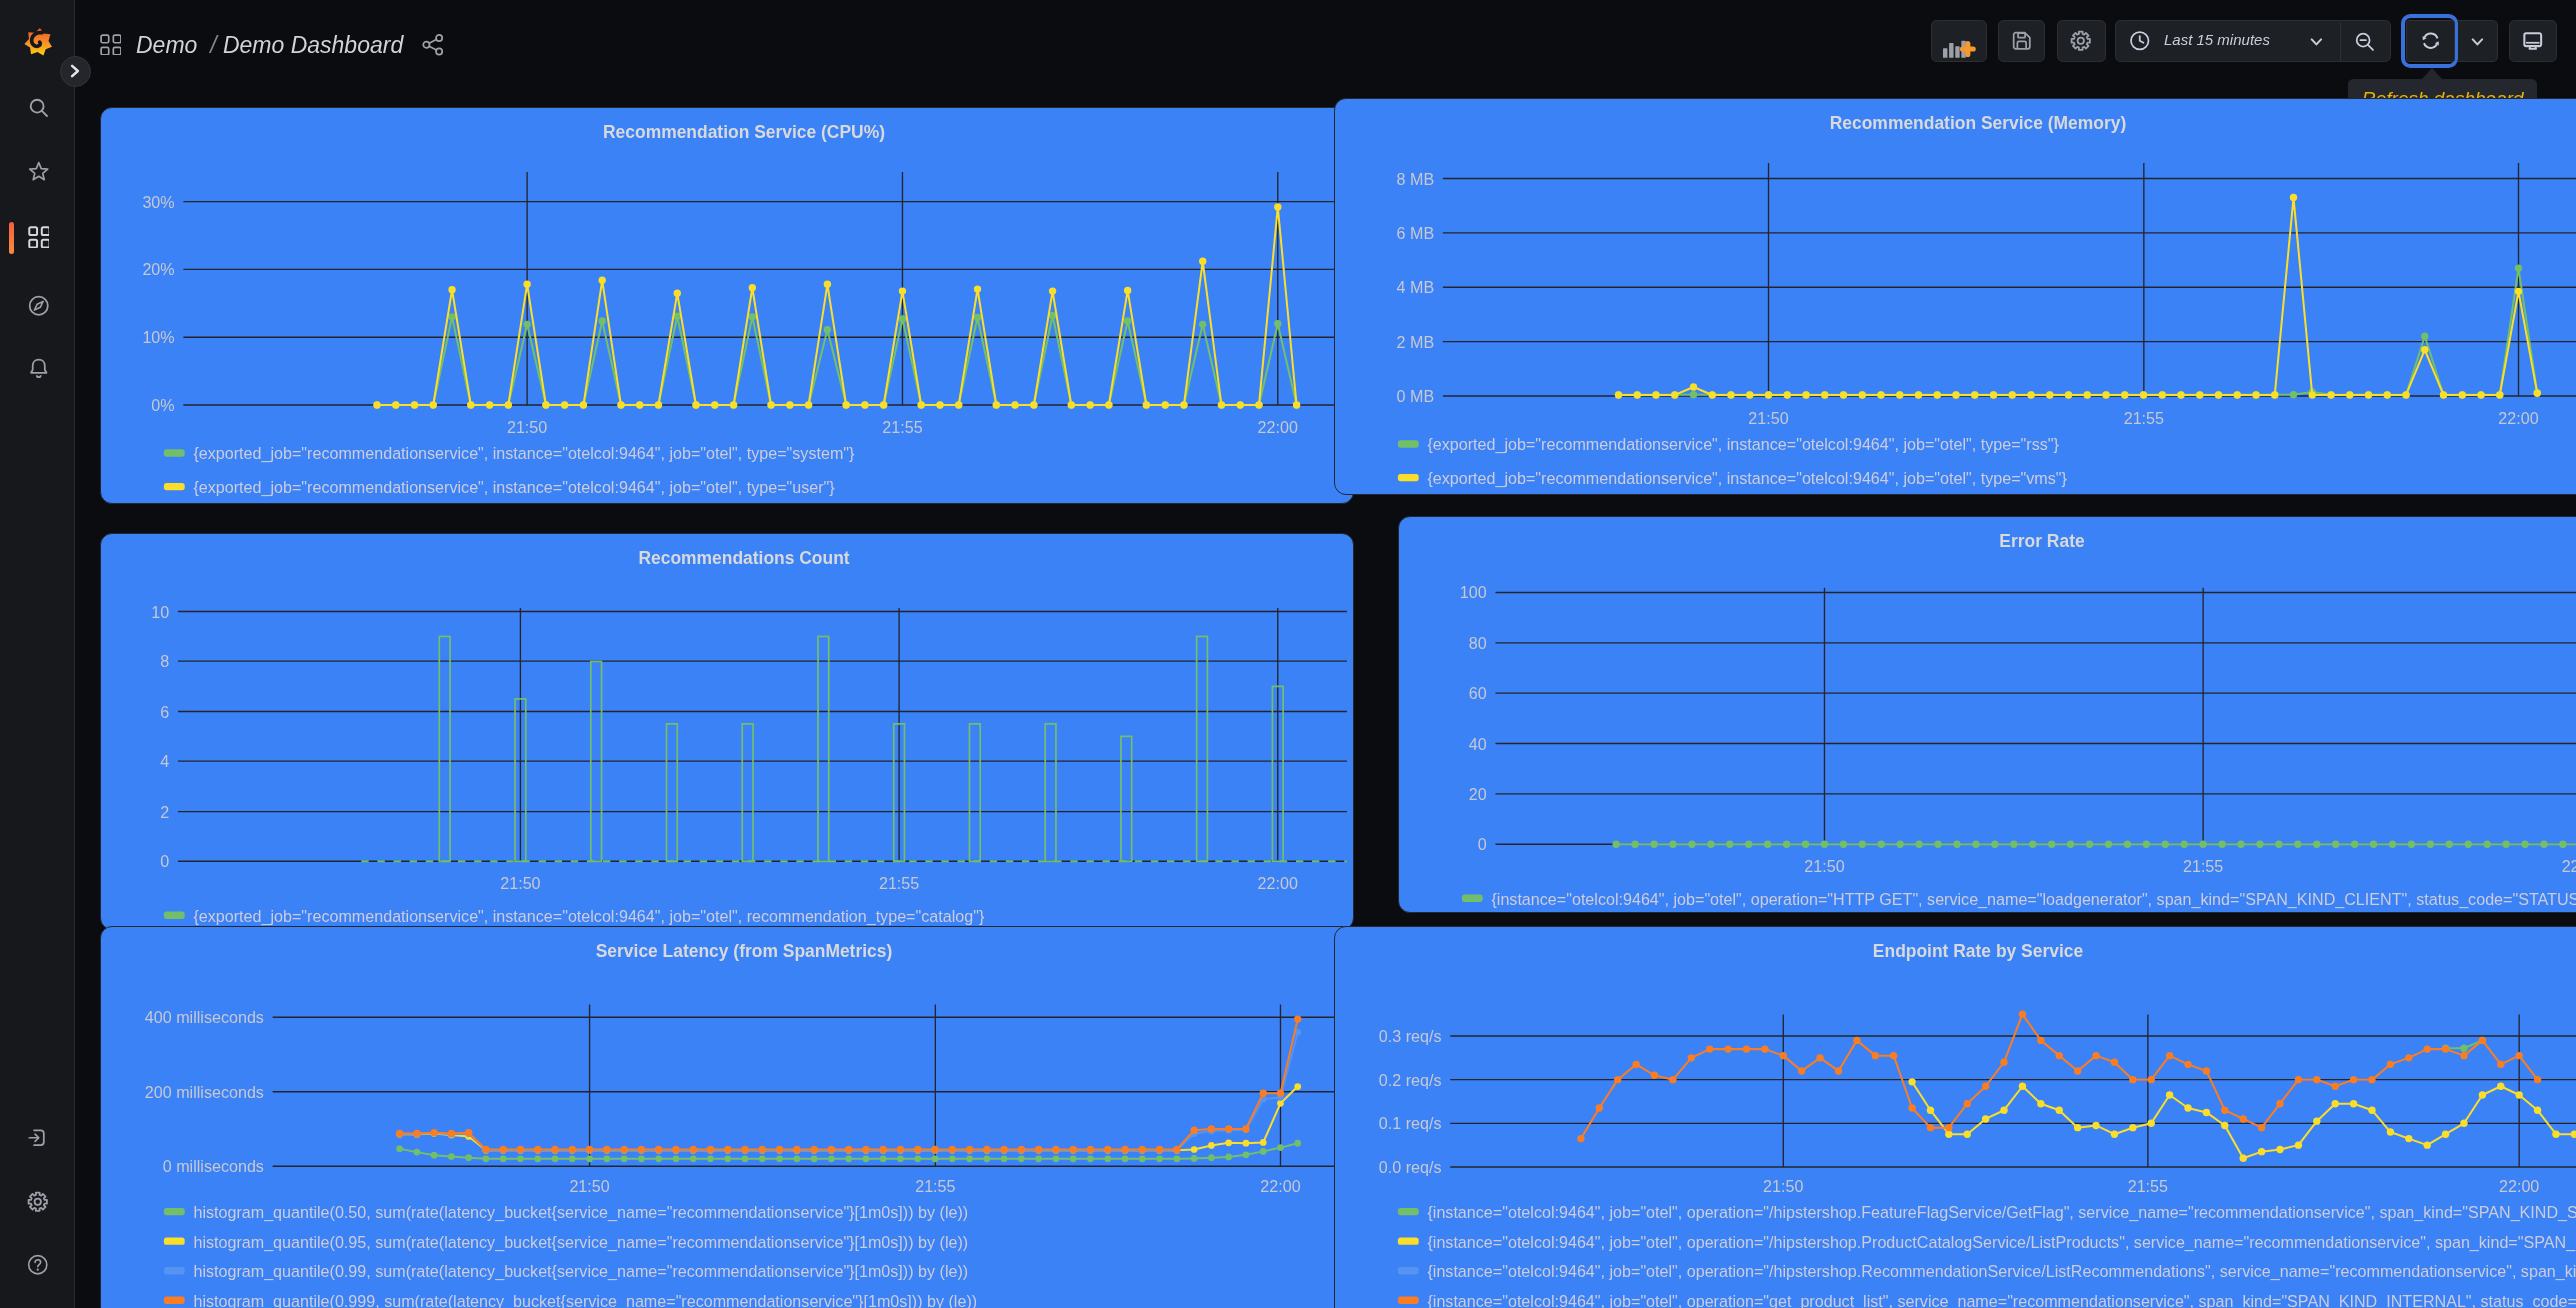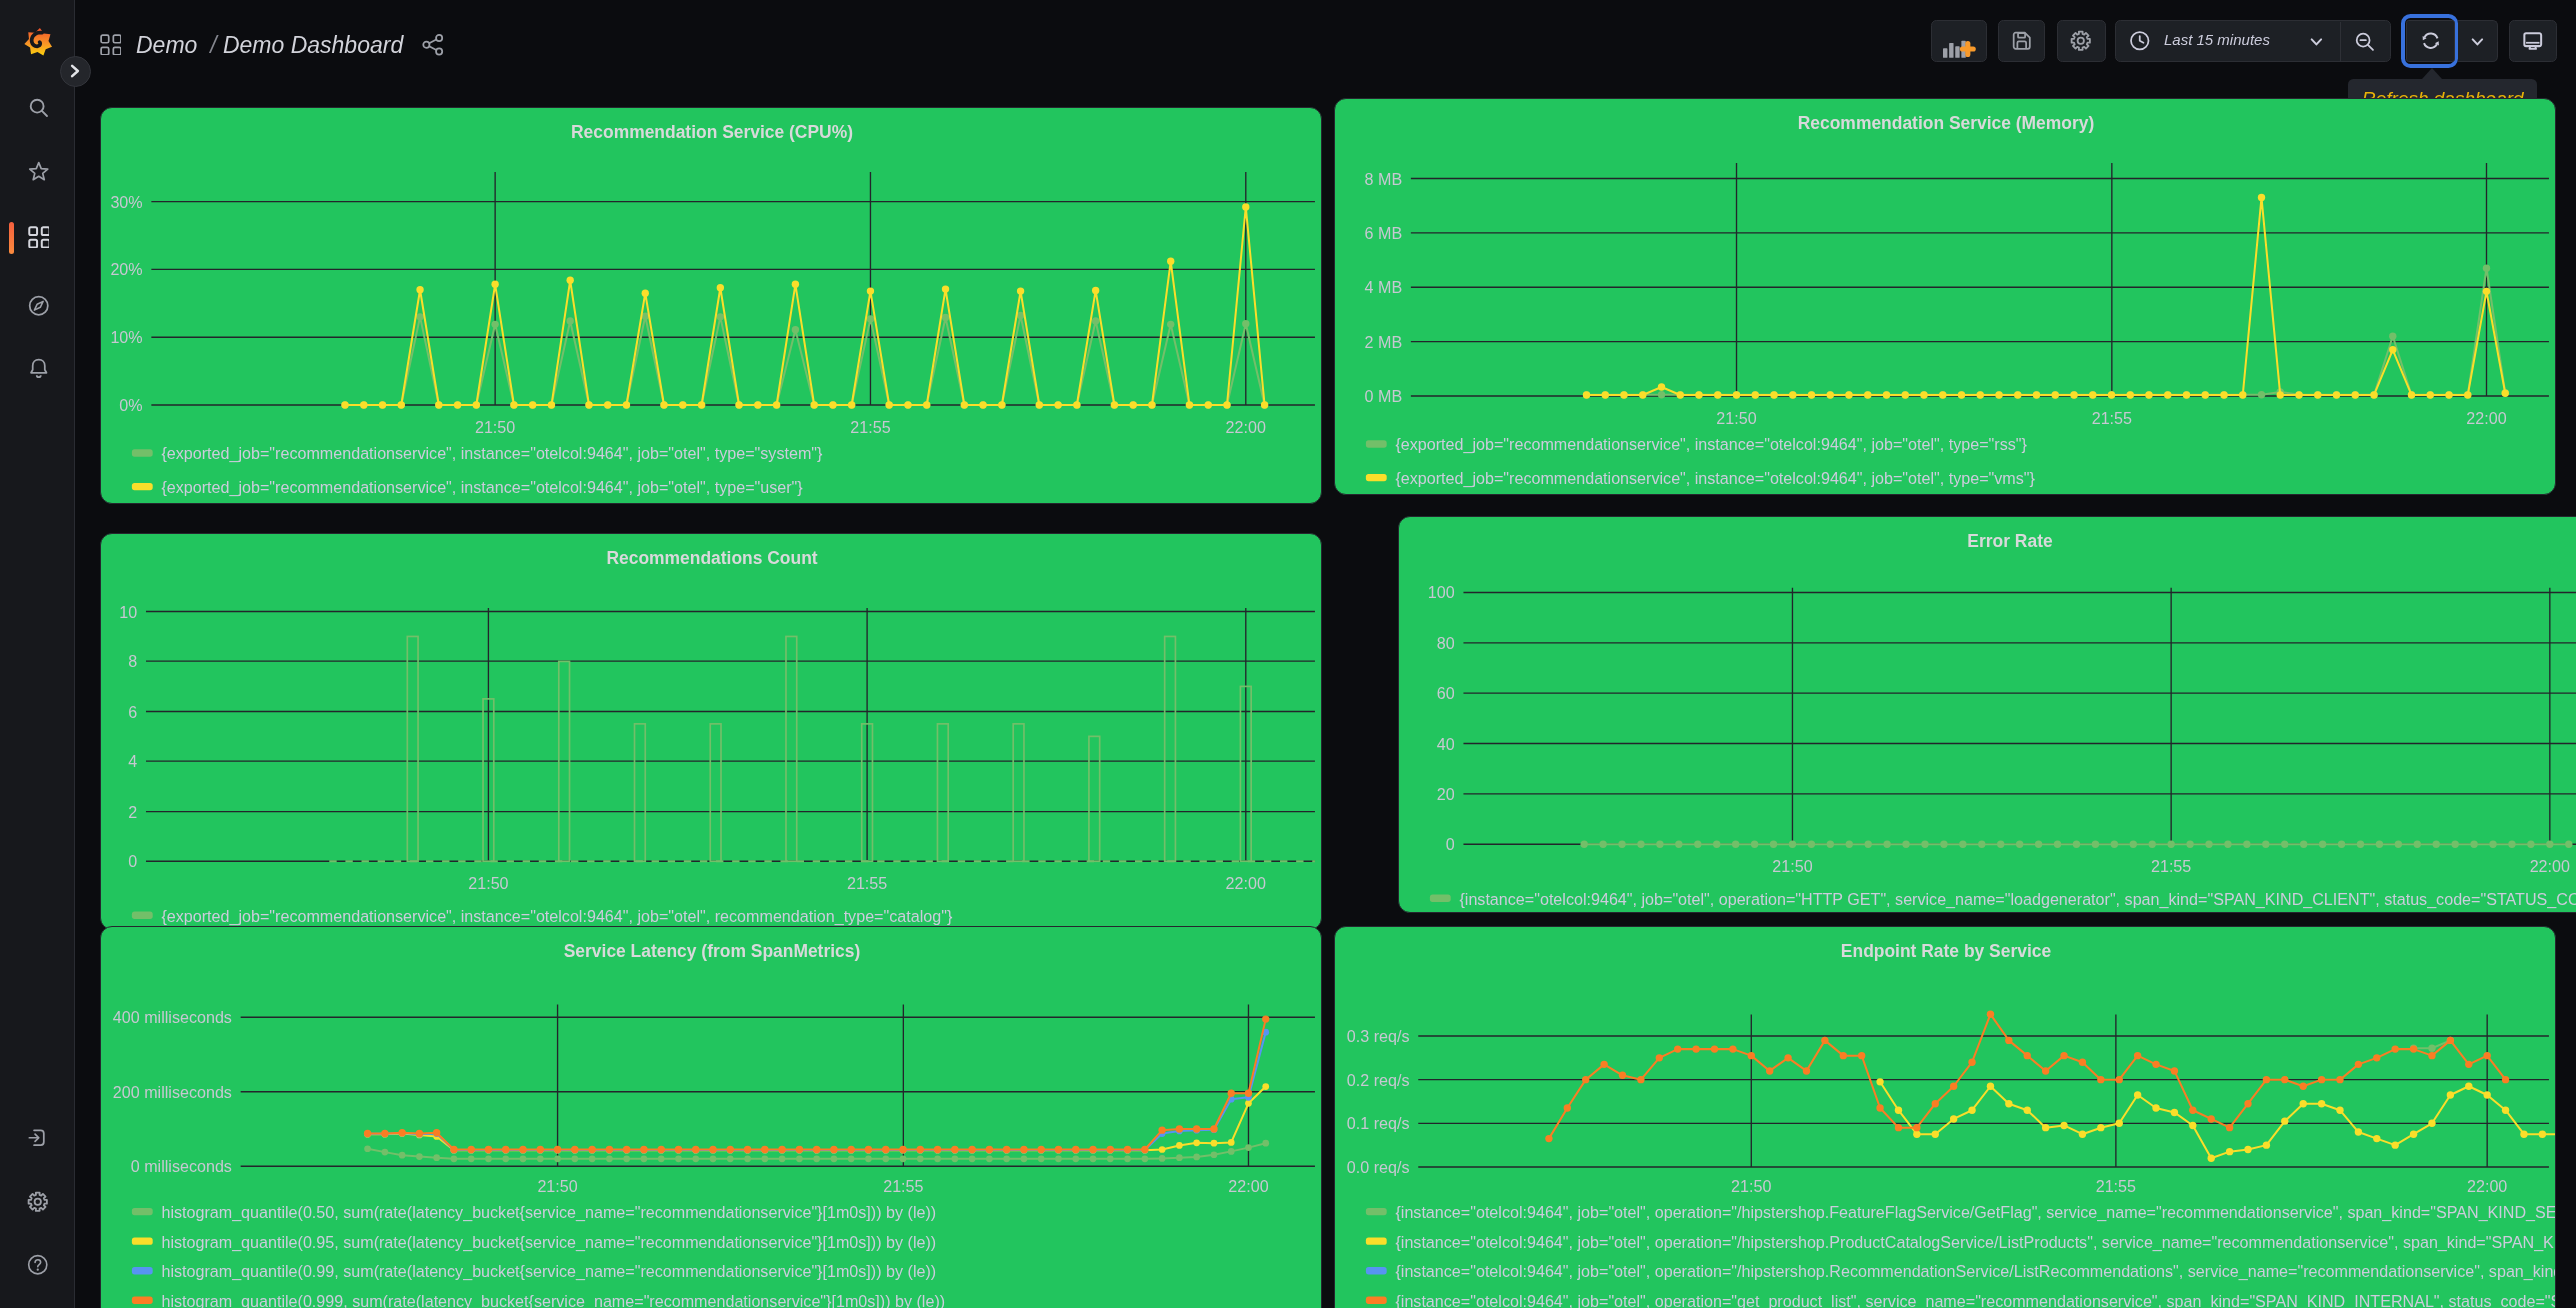--- a/index.html
+++ b/index.html
@@ -1,16 +1,16 @@
 <!DOCTYPE html>
 <html style="font-size:10.7px"><head><meta charset="utf-8"><style>
 html,body{margin:0;padding:0;width:2576px;height:1308px;overflow:hidden;
 background:#0b0c0f;font-family:"Liberation Sans", sans-serif;}
-.panel{position:absolute;width:1220px;height:395px;background:#22c55e;
-border:1.3px solid #25272e;border-radius:12px;overflow:hidden;}
+.panel{position:absolute;width:1220px;height:395px;background:#3b82f6;
+border:1.3px solid #25272e;border-radius:12px;overflow:hidden;padding-left:32px;}
 .btn{position:absolute;height:42px;border:1.3px solid #2c2e34;border-radius:5.4px;
 box-sizing:border-box;background:#1d2025;}
 .abs{position:absolute;font-style:italic;}
 </style></head><body>
 <div class="abs" style="left:0;top:0;width:75px;height:1308px;background:#17181c;border-right:1.3px solid #2a2c32;box-sizing:border-box;"></div>
 <svg style="position:absolute;left:23px;top:25.5px" width="31" height="31" viewBox="0 0 46 50" fill="none">
     <defs>
       <linearGradient id="glg" x1="0" y1="0" x2="0" y2="1">
         <stop offset="0" stop-color="#f1502b"></stop>
         <stop offset="0.55" stop-color="#f79227"></stop>

